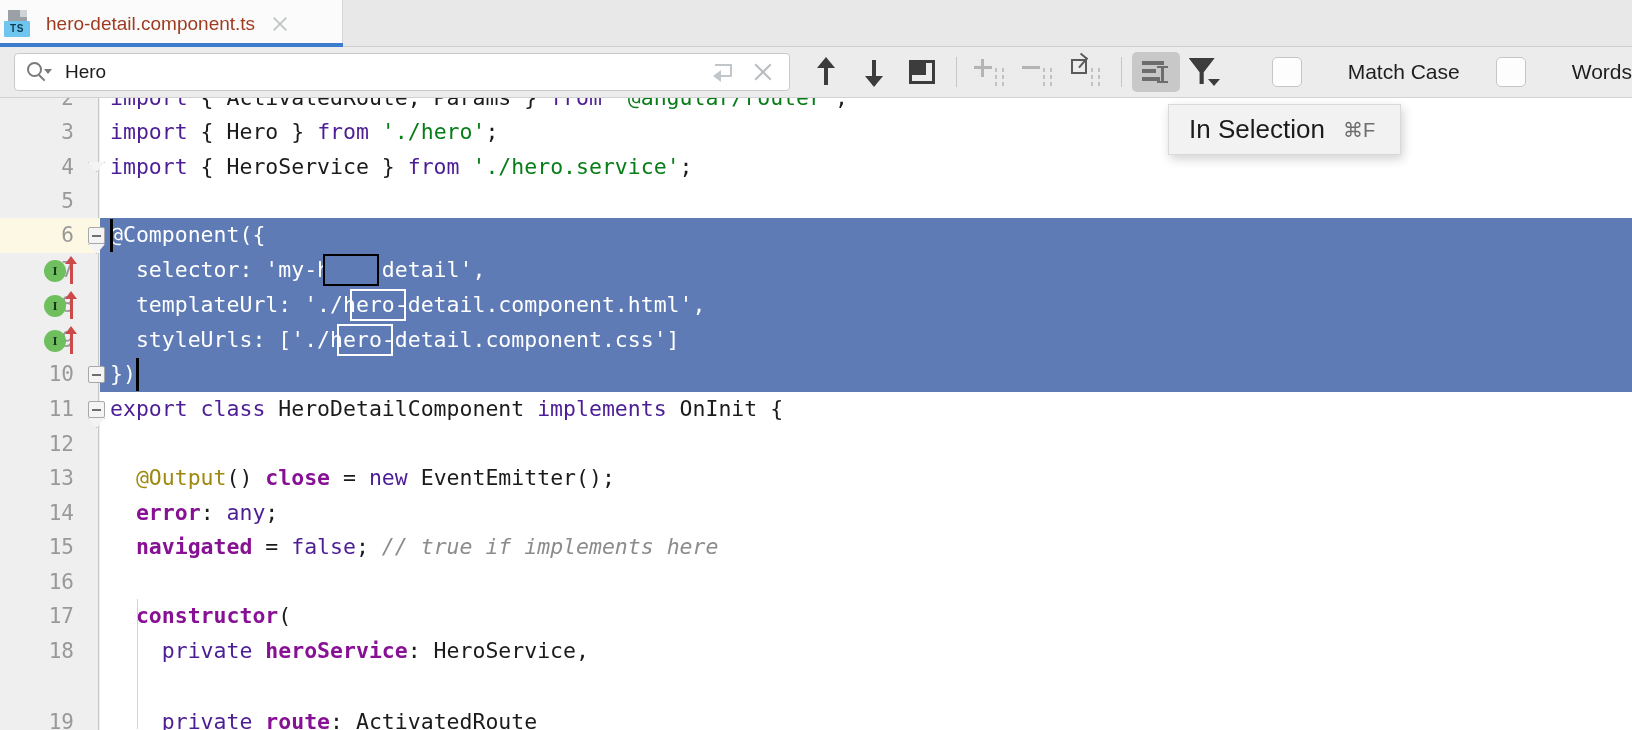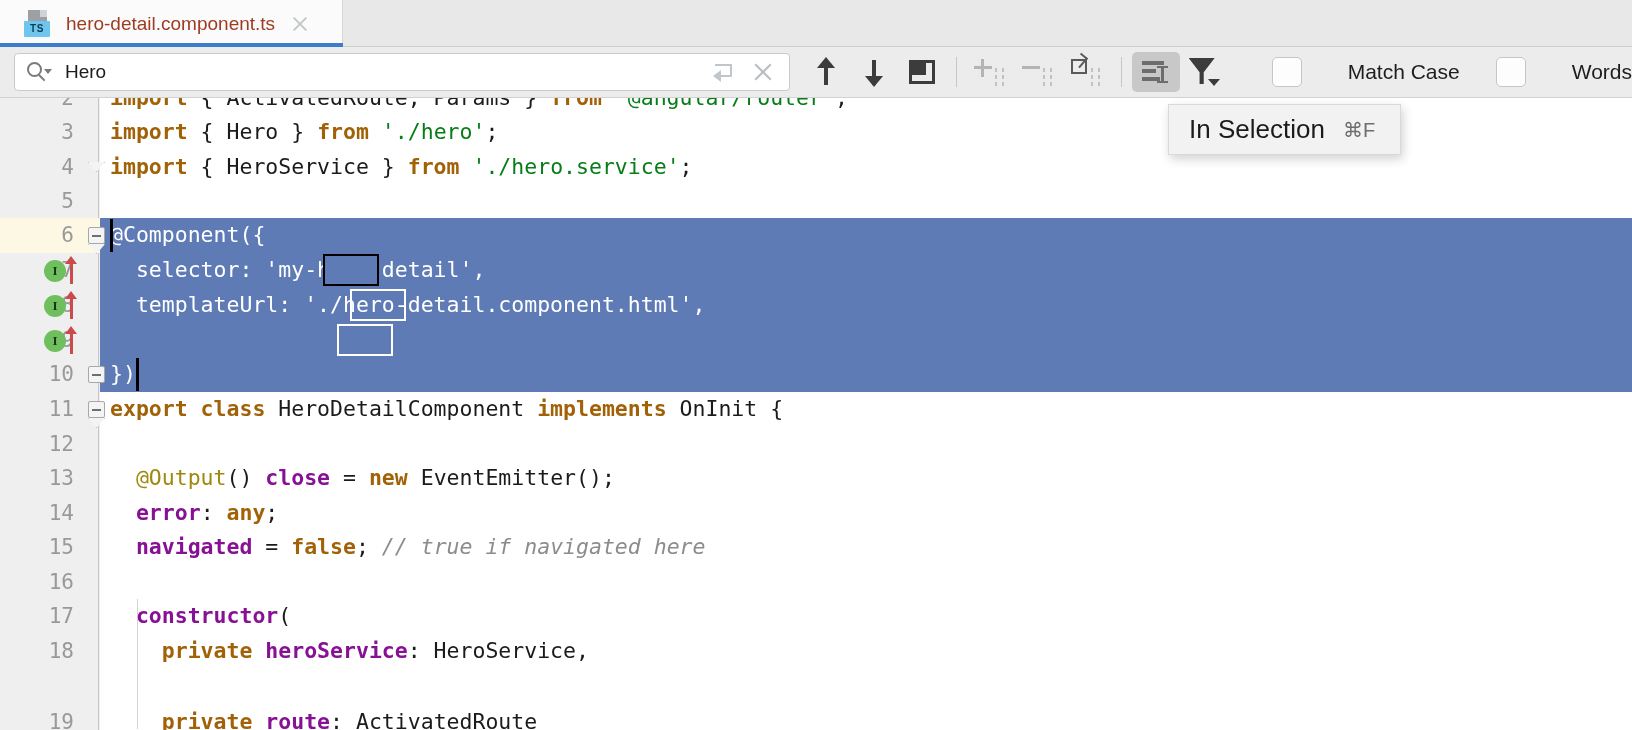--- a/index.html
+++ b/index.html
@@ -21,21 +21,21 @@
   .tab {
     position:absolute; left:0; top:0; width:343px; height:47px;
     background:#fbfbfb;
     display:flex; align-items:center;
     border-right:1px solid #d6d6d6;
   }
   .tab-active-underline {
     position:absolute; left:0; bottom:0; width:343px; height:4px; background:#3b7dcc;
   }
   .ts-icon {
-    position:relative; width:30px; height:30px; margin-left:24px; flex:0 0 auto;
+    position:relative; width:30px; height:30px; margin-left:4px; flex:0 0 auto;
   }
   .ts-icon .page {
     position:absolute; left:4px; top:1px; width:19px; height:18px;
     background:#9aa0a6;
     clip-path: polygon(0 0, 68% 0, 100% 30%, 100% 100%, 0 100%);
   }
   .ts-icon .fold {
     position:absolute; left:16px; top:1px; width:7px; height:7px; background:#cfd3d6;
   }
   .ts-icon .tsbadge {
@@ -210,21 +210,21 @@
     font-family:"DejaVu Sans Mono", monospace; font-size:21.5px; color:#1b1b1b;
     white-space:pre;
   }
 
   .sel-block {
     position:absolute; left:100px; width:1532px; background:#5e7bb5;
   }
   .row.selrow .code { color:#ffffff; }
 
   
-  .kw   { color:#a16207; font-weight:bold; }
+  .kw   { color:#4c1d95; font-weight:normal; }
   .str  { color:#067d17; }
   .fld  { color:#871094; font-weight:bold; }
   .anno { color:#9e880d; }
   .cmt  { color:#8c8c8c; font-style:italic; }
   .plain{ color:#1b1b1b; }
 
   
   .caret-bar { position:absolute; width:3px; background:#000000; }
 
   
@@ -445,20 +445,21 @@
       <div class="code">  selector: 'my-hero-detail',</div>
     </div>
 
     <div class="row selrow" style="top:190px;">
       <div class="ln">8</div>
       <div class="code">  templateUrl: './hero-detail.component.html',</div>
     </div>
 
     <div class="row selrow" style="top:225px;">
       <div class="ln">9</div>
+      <div class="code">  styleUrls: ['./hero-detail.component.css']</div>
     </div>
 
     <div class="row selrow" style="top:259px;">
       <div class="ln">10</div>
       <div class="code">})</div>
     </div>
 
     <div class="row" style="top:294px;padding-left:13px;">
       <div class="ln">11</div>
       <div class="code"><span class="kw">export class</span><span class="plain"> HeroDetailComponent </span><span class="kw">implements</span><span class="plain"> OnInit {</span></div>
@@ -473,21 +474,21 @@
       <div class="code"><span class="plain">  </span><span class="anno">@Output</span><span class="plain">() </span><span class="fld">close</span><span class="plain"> = </span><span class="kw">new</span><span class="plain"> EventEmitter();</span></div>
     </div>
 
     <div class="row" style="top:398px;">
       <div class="ln">14</div>
       <div class="code"><span class="plain">  </span><span class="fld">error</span><span class="plain">: </span><span class="kw">any</span><span class="plain">;</span></div>
     </div>
 
     <div class="row" style="top:432px;">
       <div class="ln">15</div>
-      <div class="code"><span class="plain">  </span><span class="fld">navigated</span><span class="plain"> = </span><span class="kw">false</span><span class="plain">; </span><span class="cmt">// true if navigated here</span></div>
+      <div class="code"><span class="plain">  </span><span class="fld">navigated</span><span class="plain"> = </span><span class="kw">false</span><span class="plain">; </span><span class="cmt">// true if implements here</span></div>
     </div>
 
     <div class="row" style="top:467px;">
       <div class="ln">16</div>
       <div class="code"></div>
     </div>
 
     <div class="row" style="top:501px;">
       <div class="ln">17</div>
       <div class="code"><span class="plain">  </span><span class="fld">constructor</span><span class="plain">(</span></div>

